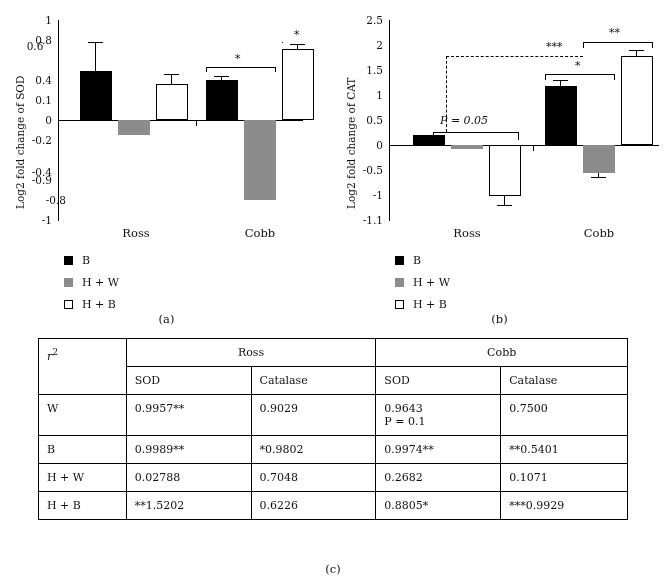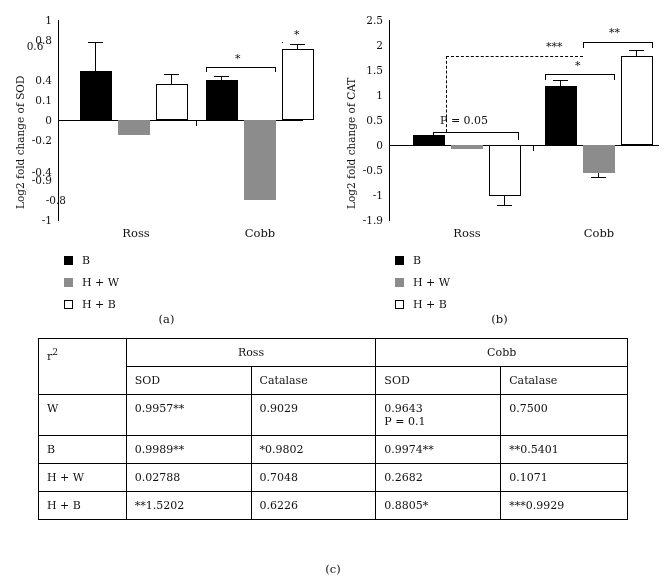--- a/index.html
+++ b/index.html
@@ -67,21 +67,21 @@
     border:1px solid #000;
     padding:7px 8px;
     text-align:left;
     font-weight:normal;
     vertical-align:top;
     height:26px;
     box-sizing:border-box;
   }
   th.center{text-align:center;}
   .cap-c{position:absolute;left:0;top:232px;width:666px;text-align:center;font-size:11.5px;}
-  .ital{}
+  .ital{font-style:italic;}
 </style>
 </head>
 <body>
 
 <div class="panel" id="panel-a">
 
   <div class="plot-wrap">
 
     <div class="ylabel" style="left:14px;top:205px;">Log2 fold change of SOD</div>
 
@@ -159,21 +159,21 @@
     <div class="ylabel" style="left:12px;top:205px;">Log2 fold change of CAT</div>
 
     <div class="ytick" style="left:16px;top:10px;">2.5</div>
     <div class="ytick" style="left:16px;top:35px;">2</div>
     <div class="ytick" style="left:16px;top:60px;">1.5</div>
     <div class="ytick" style="left:16px;top:85px;">1</div>
     <div class="ytick" style="left:16px;top:110px;">0.5</div>
     <div class="ytick" style="left:16px;top:135px;">0</div>
     <div class="ytick" style="left:16px;top:160px;">-0.5</div>
     <div class="ytick" style="left:16px;top:185px;">-1</div>
-    <div class="ytick" style="left:16px;top:210px;">-1.9</div>
+    <div class="ytick" style="left:16px;top:210px;">-1.1</div>
 
     <div class="axis-line" style="left:56px;top:16px;width:1px;height:201px;"></div>
     <div class="axis-line" style="left:56px;top:141px;width:270px;height:1px;"></div>
 
     <div class="bar black" style="left:80px;top:131px;width:32px;height:10px;"></div>
     <div class="bar gray" style="left:118px;top:141px;width:32px;height:4px;"></div>
     <div class="bar white" style="left:156px;top:141px;width:32px;height:51px;"></div>
     <div class="errbar" style="left:171px;top:192px;height:9px;"></div>
     <div class="errcap" style="left:164px;top:201px;width:15px;"></div>
 

